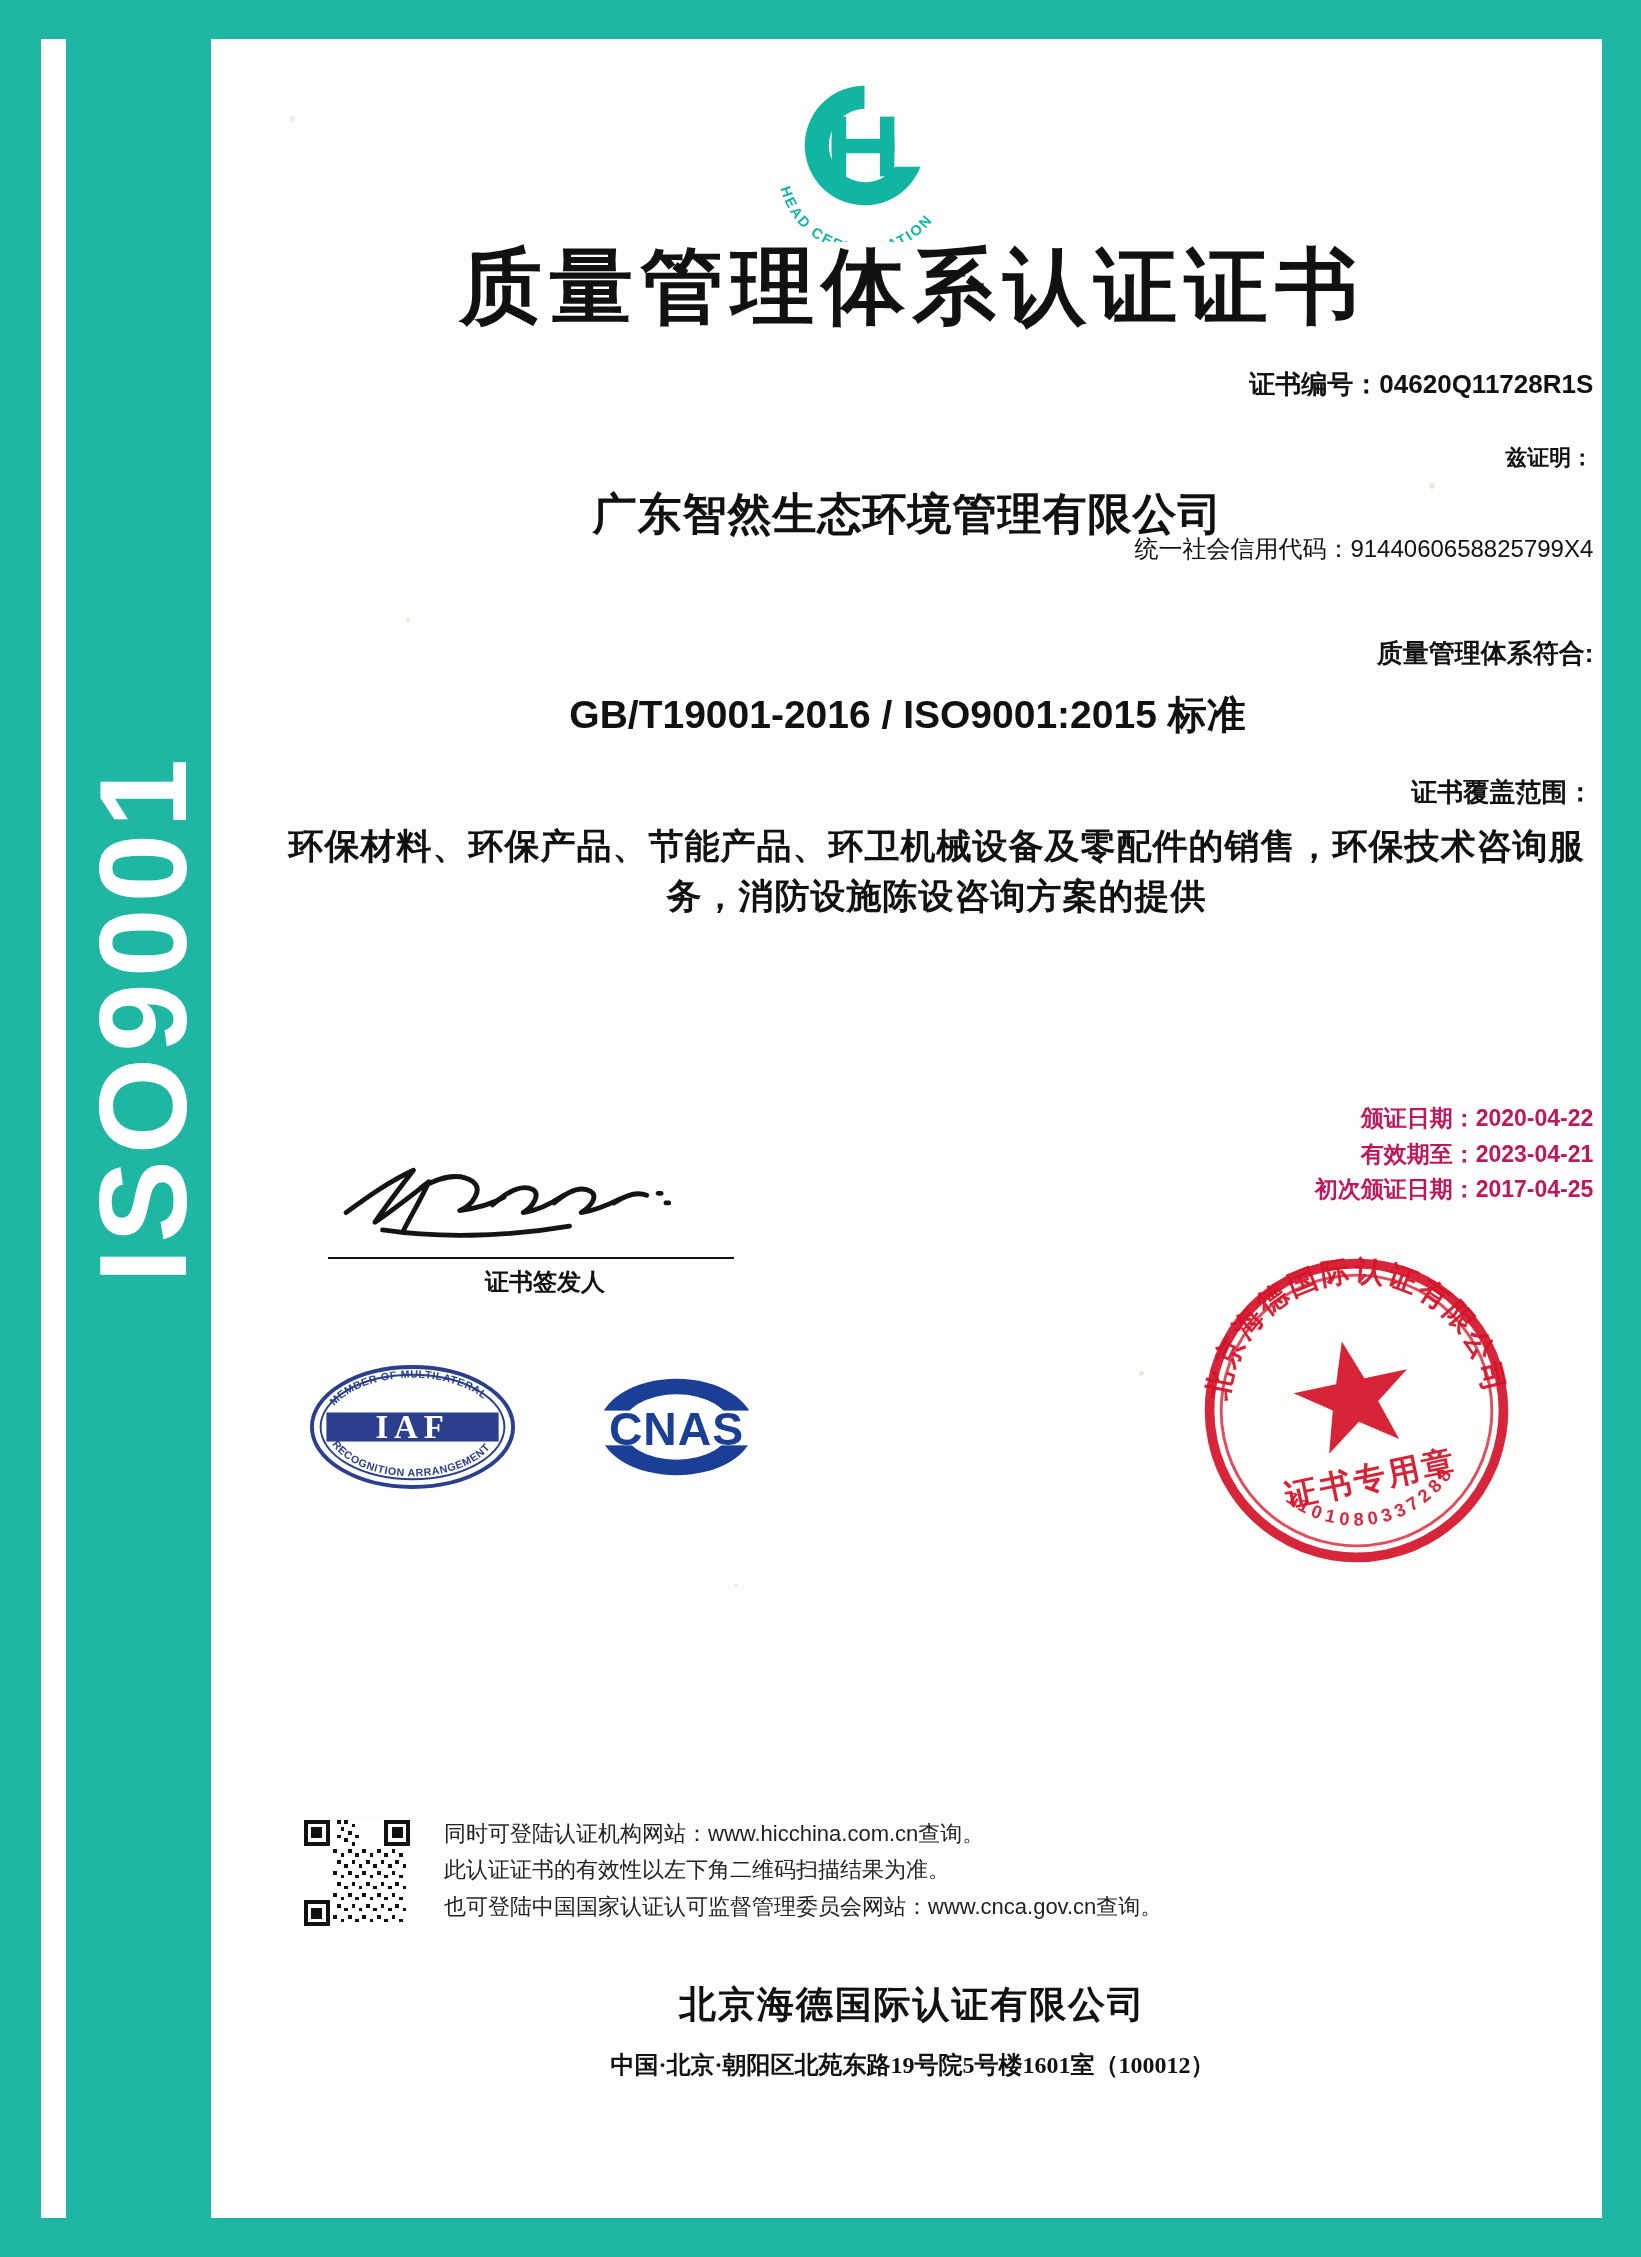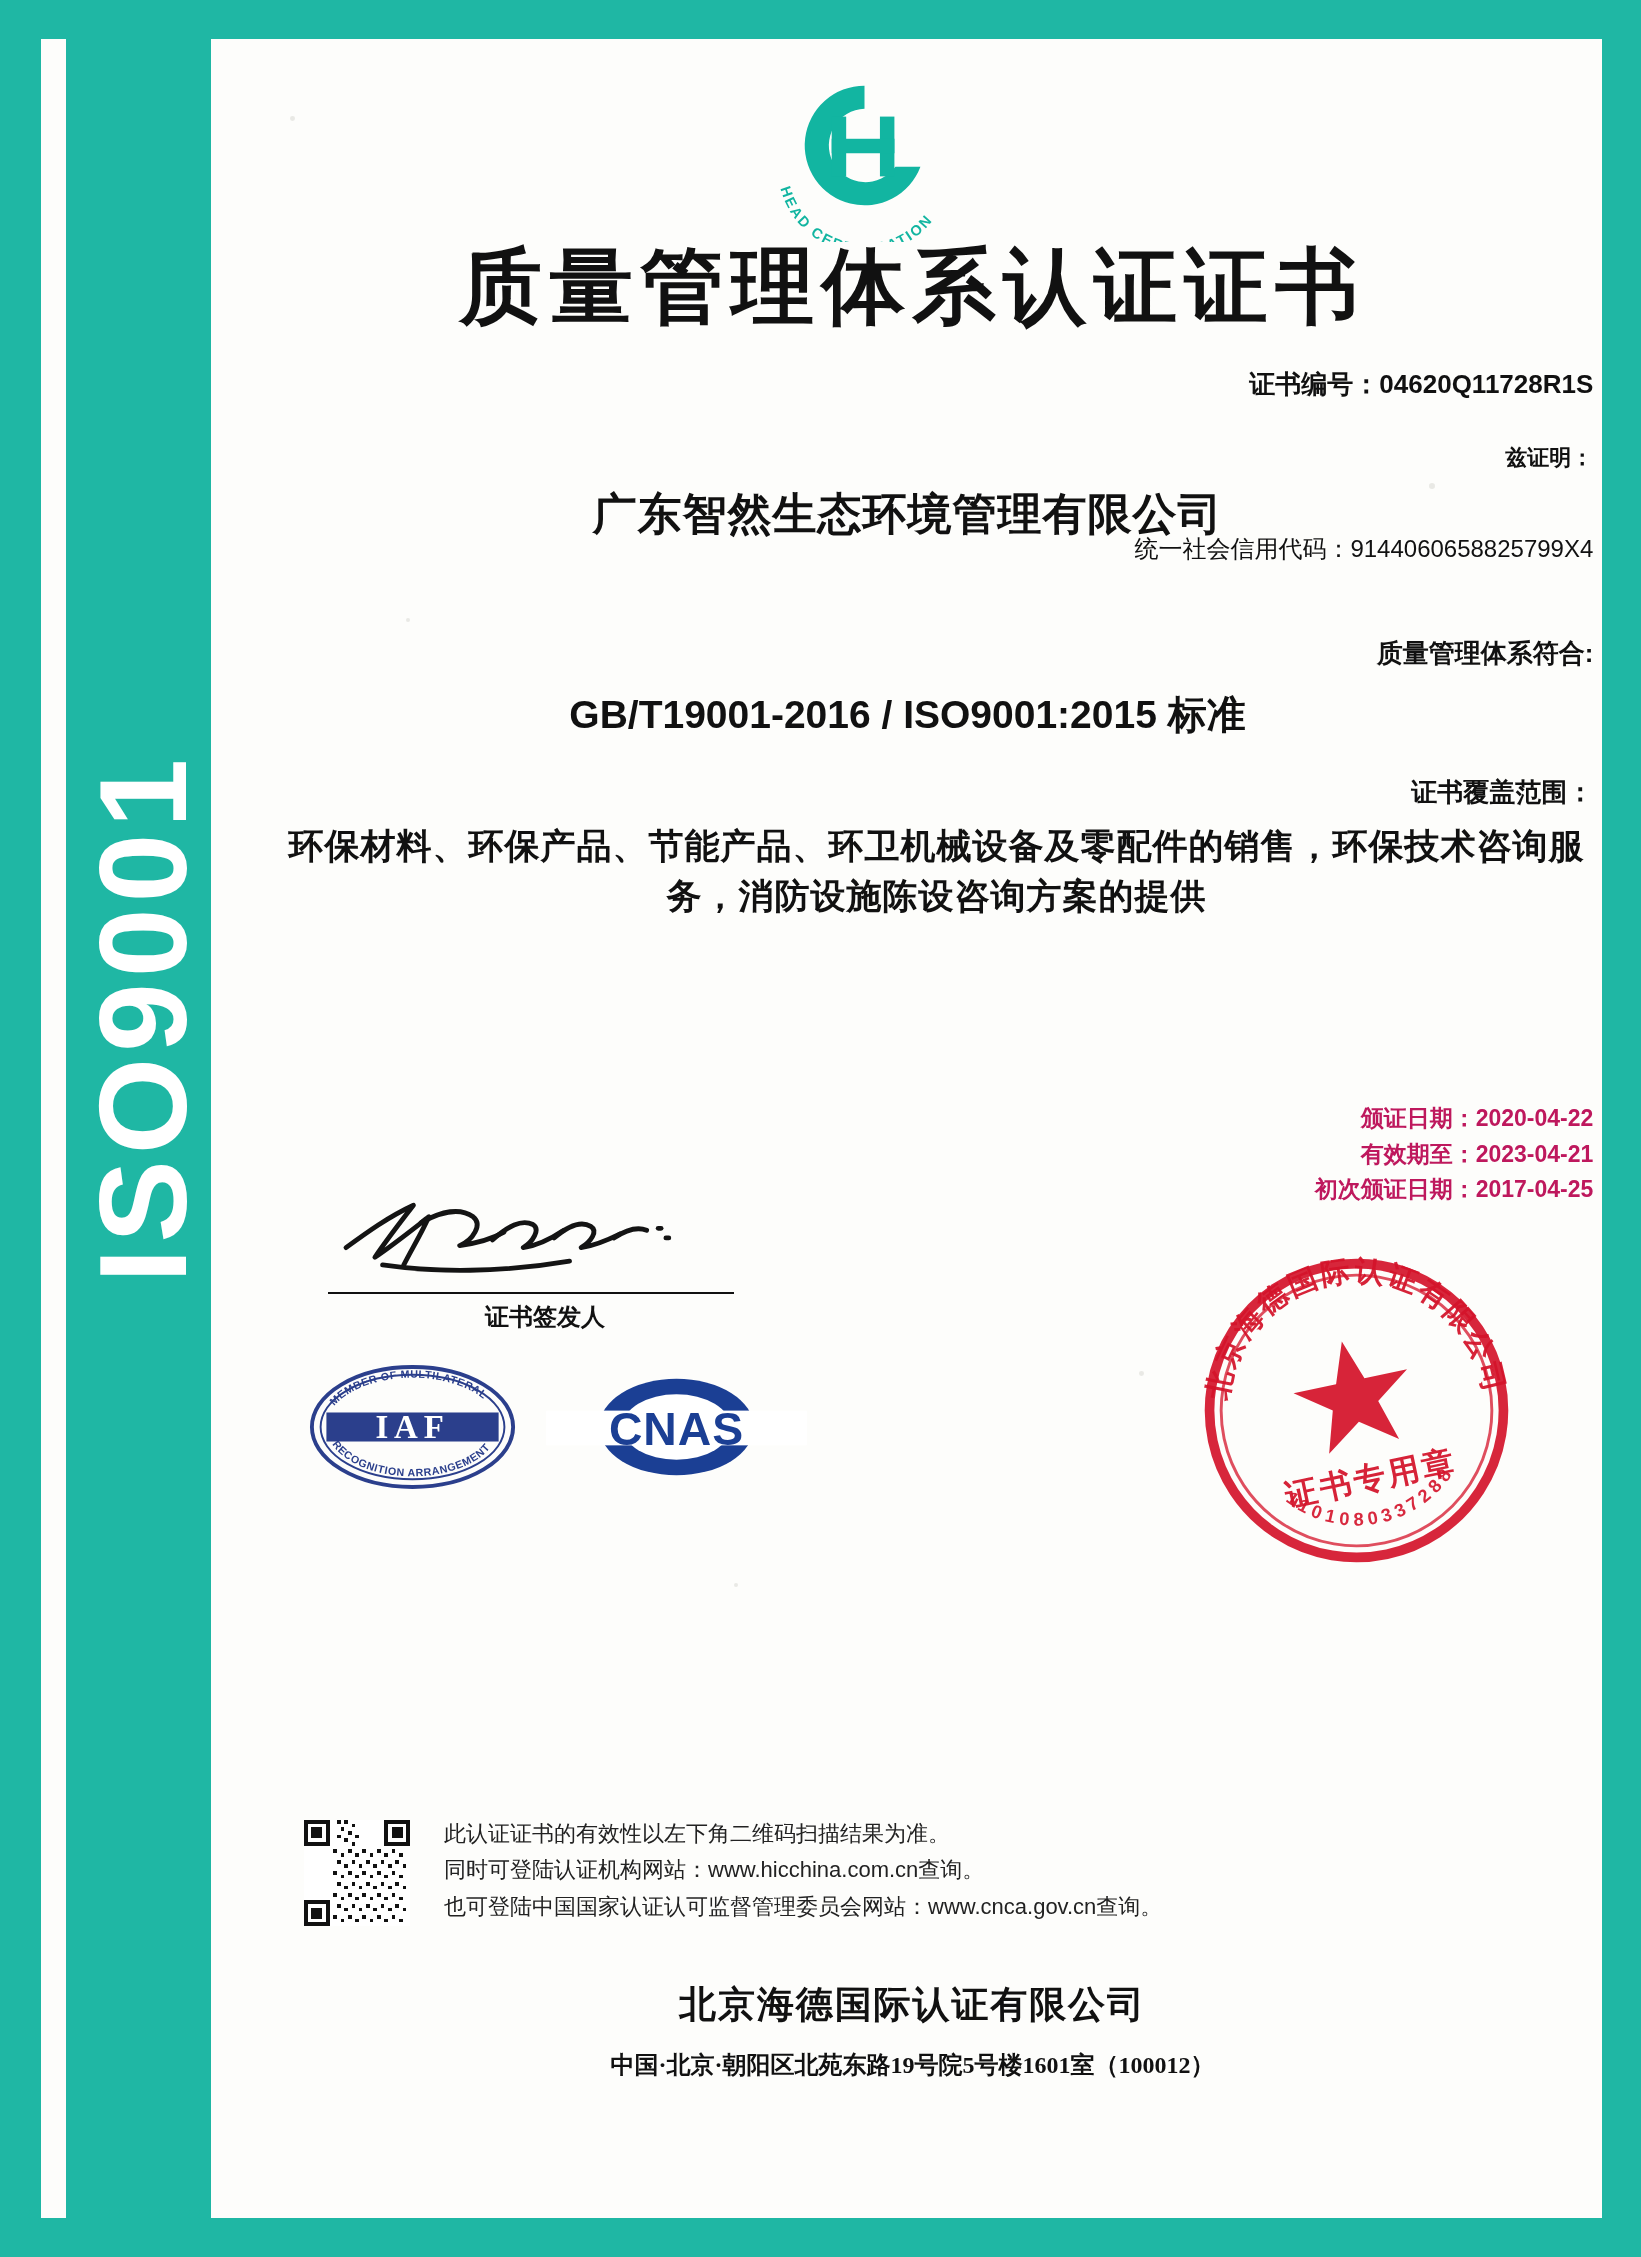--- a/index.html
+++ b/index.html
@@ -176,21 +176,21 @@
     text-align: right;
     font-size: 23px;
     font-weight: bold;
     line-height: 1.55;
     color: #be185d;
   }
   
   .signature-block {
     position: absolute;
     left: 77px;
-    top: 1145px;
+    top: 1110px;
     width: 463px;
   }
   .signature-svg { display:block; margin-left: 29px; }
   .sig-rule {
     width: 406px;
     height: 1.9px;
     background: #111;
     margin-left: 29px;
     margin-top: 1.9px;
   }
@@ -512,22 +512,22 @@
         <rect x="16" y="26" width="1" height="1"></rect>
           <rect x="18" y="27" width="1" height="1"></rect>
         <rect x="20" y="26" width="1" height="1"></rect>
           <rect x="22" y="27" width="1" height="1"></rect>
         <rect x="24" y="26" width="1" height="1"></rect>
           <rect x="26" y="27" width="1" height="1"></rect>
       </g>
     </svg>
 
     <div class="notes">
+      <div>同时可登陆认证机构网站：www.hicchina.com.cn查询。</div>
       <div>此认证证书的有效性以左下角二维码扫描结果为准。</div>
-      <div>同时可登陆认证机构网站：www.hicchina.com.cn查询。</div>
       <div>也可登陆中国国家认证认可监督管理委员会网站：www.cnca.gov.cn查询。</div>
     </div>
 
     <div class="issuer">北京海德国际认证有限公司</div>
     <div class="issuer-addr">中国·北京·朝阳区北苑东路19号院5号楼1601室（100012）</div>
 
   </div>
 </div>
 
 

